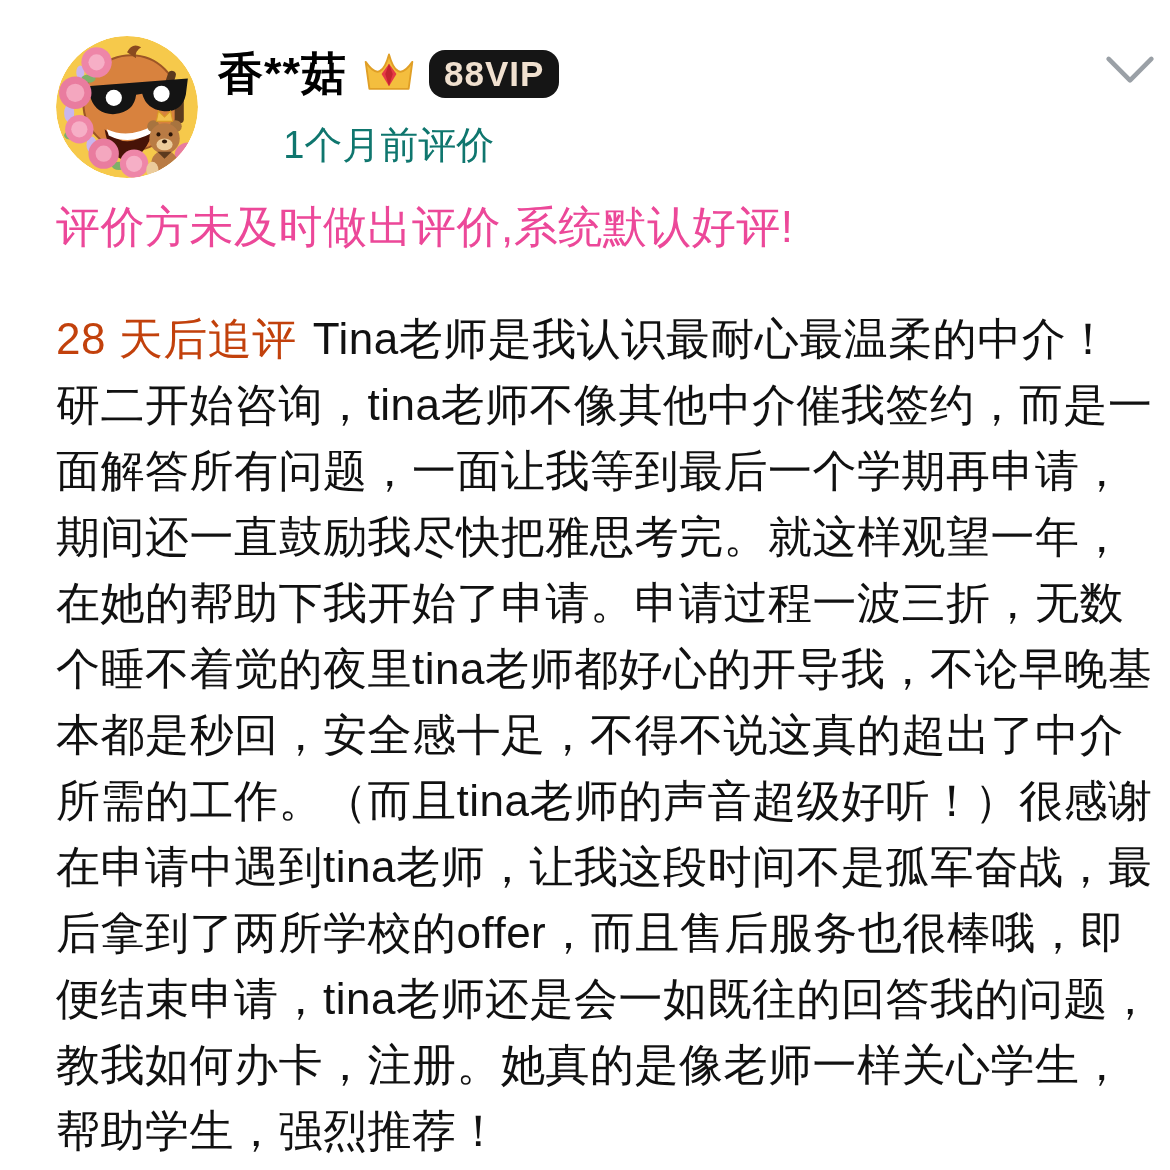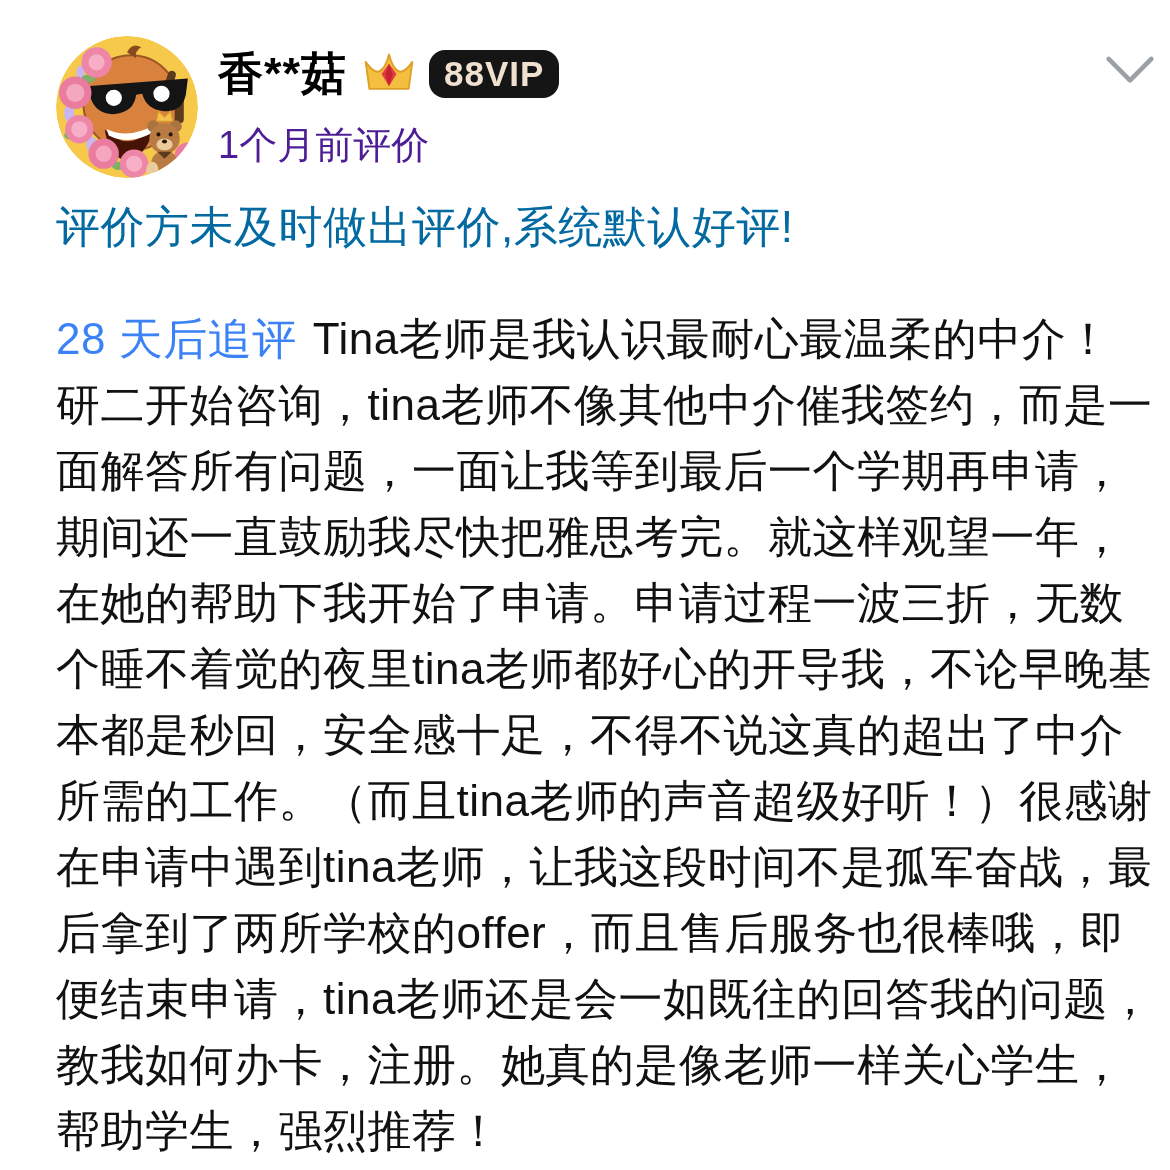--- a/index.html
+++ b/index.html
@@ -26,39 +26,39 @@
   }
   .crown { margin-left: 14px; display: inline-flex; align-items: center; }
   .crown svg { width: 56px; height: 56px; }
   .vip-badge {
     margin-left: 12px;
     background: #151515; color: #F0E0CF;
     font-size: 35px; font-weight: 700; letter-spacing: 1px;
     height: 48px; line-height: 48px; padding: 0 15px;
     border-radius: 16px; display: inline-block;
   }
-  .timestamp { font-size: 38px; color: #4c1d95; margin-top: 18px; }
+  .timestamp { font-size: 38px; color: #0f766e; margin-top: 18px; text-align: center; }
   .chevron {
     position: absolute; right: 34px; top: 52px;
     width: 52px; height: 38px; cursor: pointer;
   }
 
   
   .content { padding: 0 36px; margin-top: 16px; }
   .system-note {
-    font-size: 44px; line-height: 66px; color: #0369a1;
+    font-size: 44px; line-height: 66px; color: #ec4899;
     font-weight: 500; letter-spacing: 0.5px;
   }
   .followup {
     margin-top: 46px;
     font-size: 44px; line-height: 66px; color: #111111;
     font-weight: 500; letter-spacing: 0.5px;
     text-align: left;
   }
-  .followup .tag { color: #3b82f6; margin-right: 16px; }
+  .followup .tag { color: #c2410c; margin-right: 16px; }
 </style>
 </head>
 <body>
 
 <div class="card">
 
   <div class="header">
 
     <div class="avatar">
       <svg viewBox="0 0 140 140">

